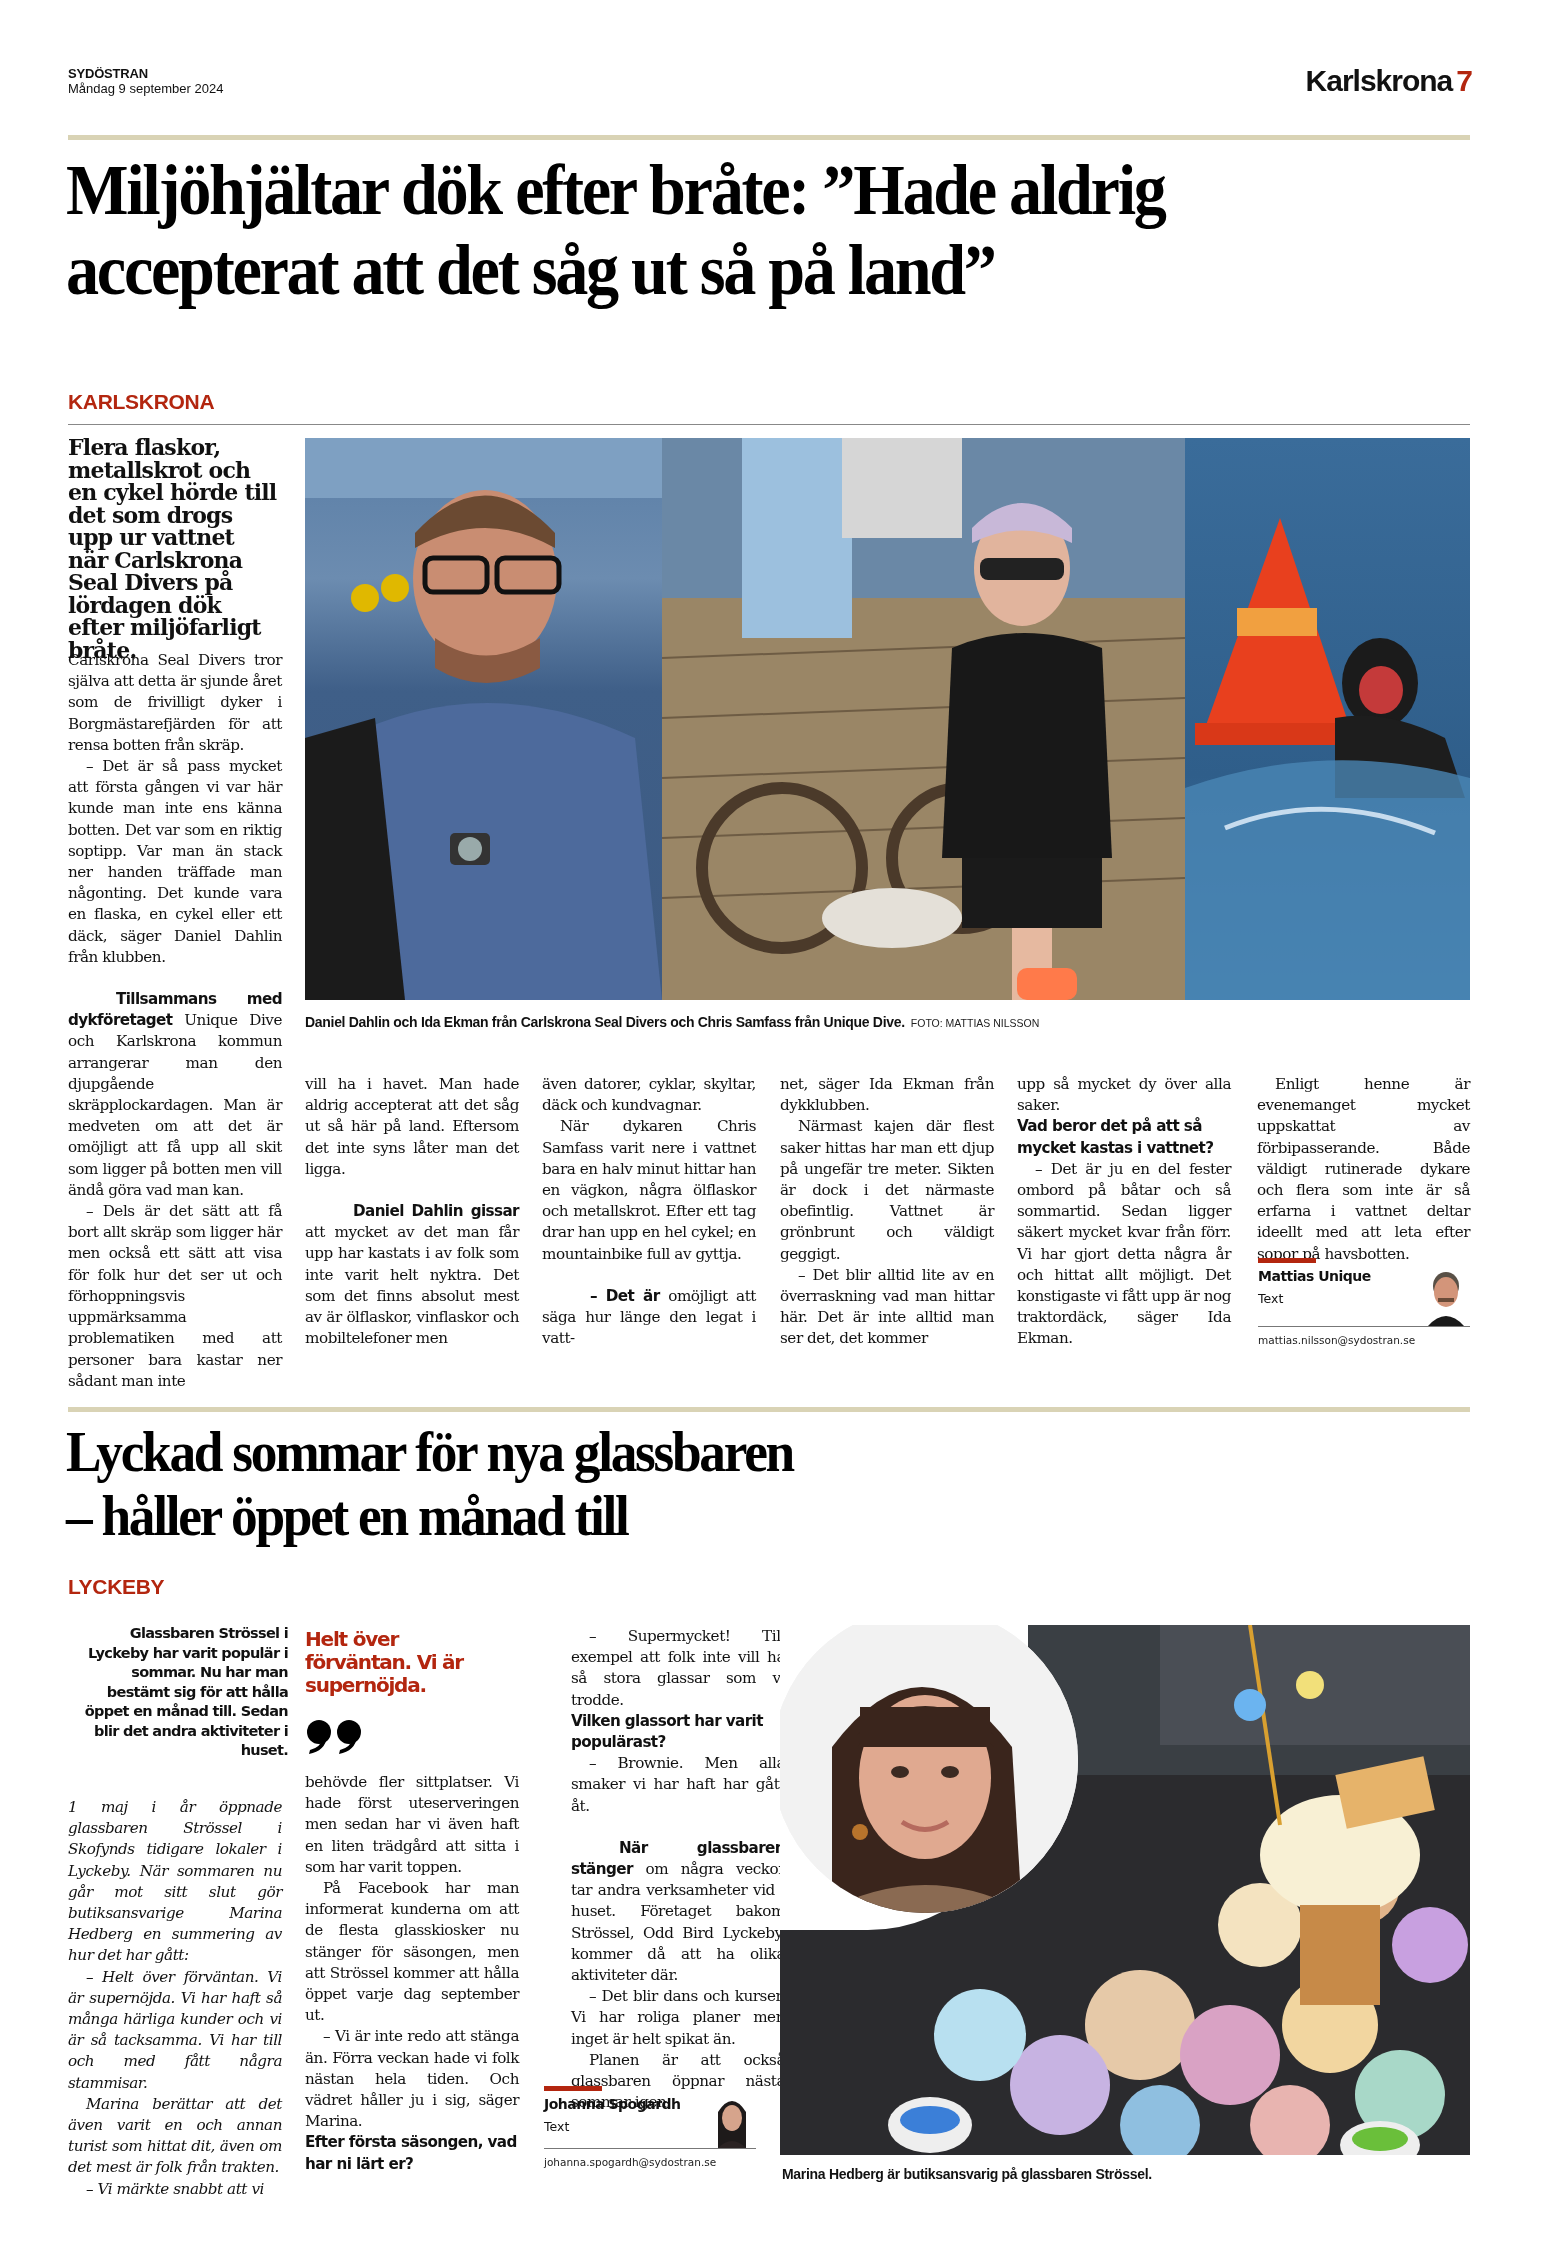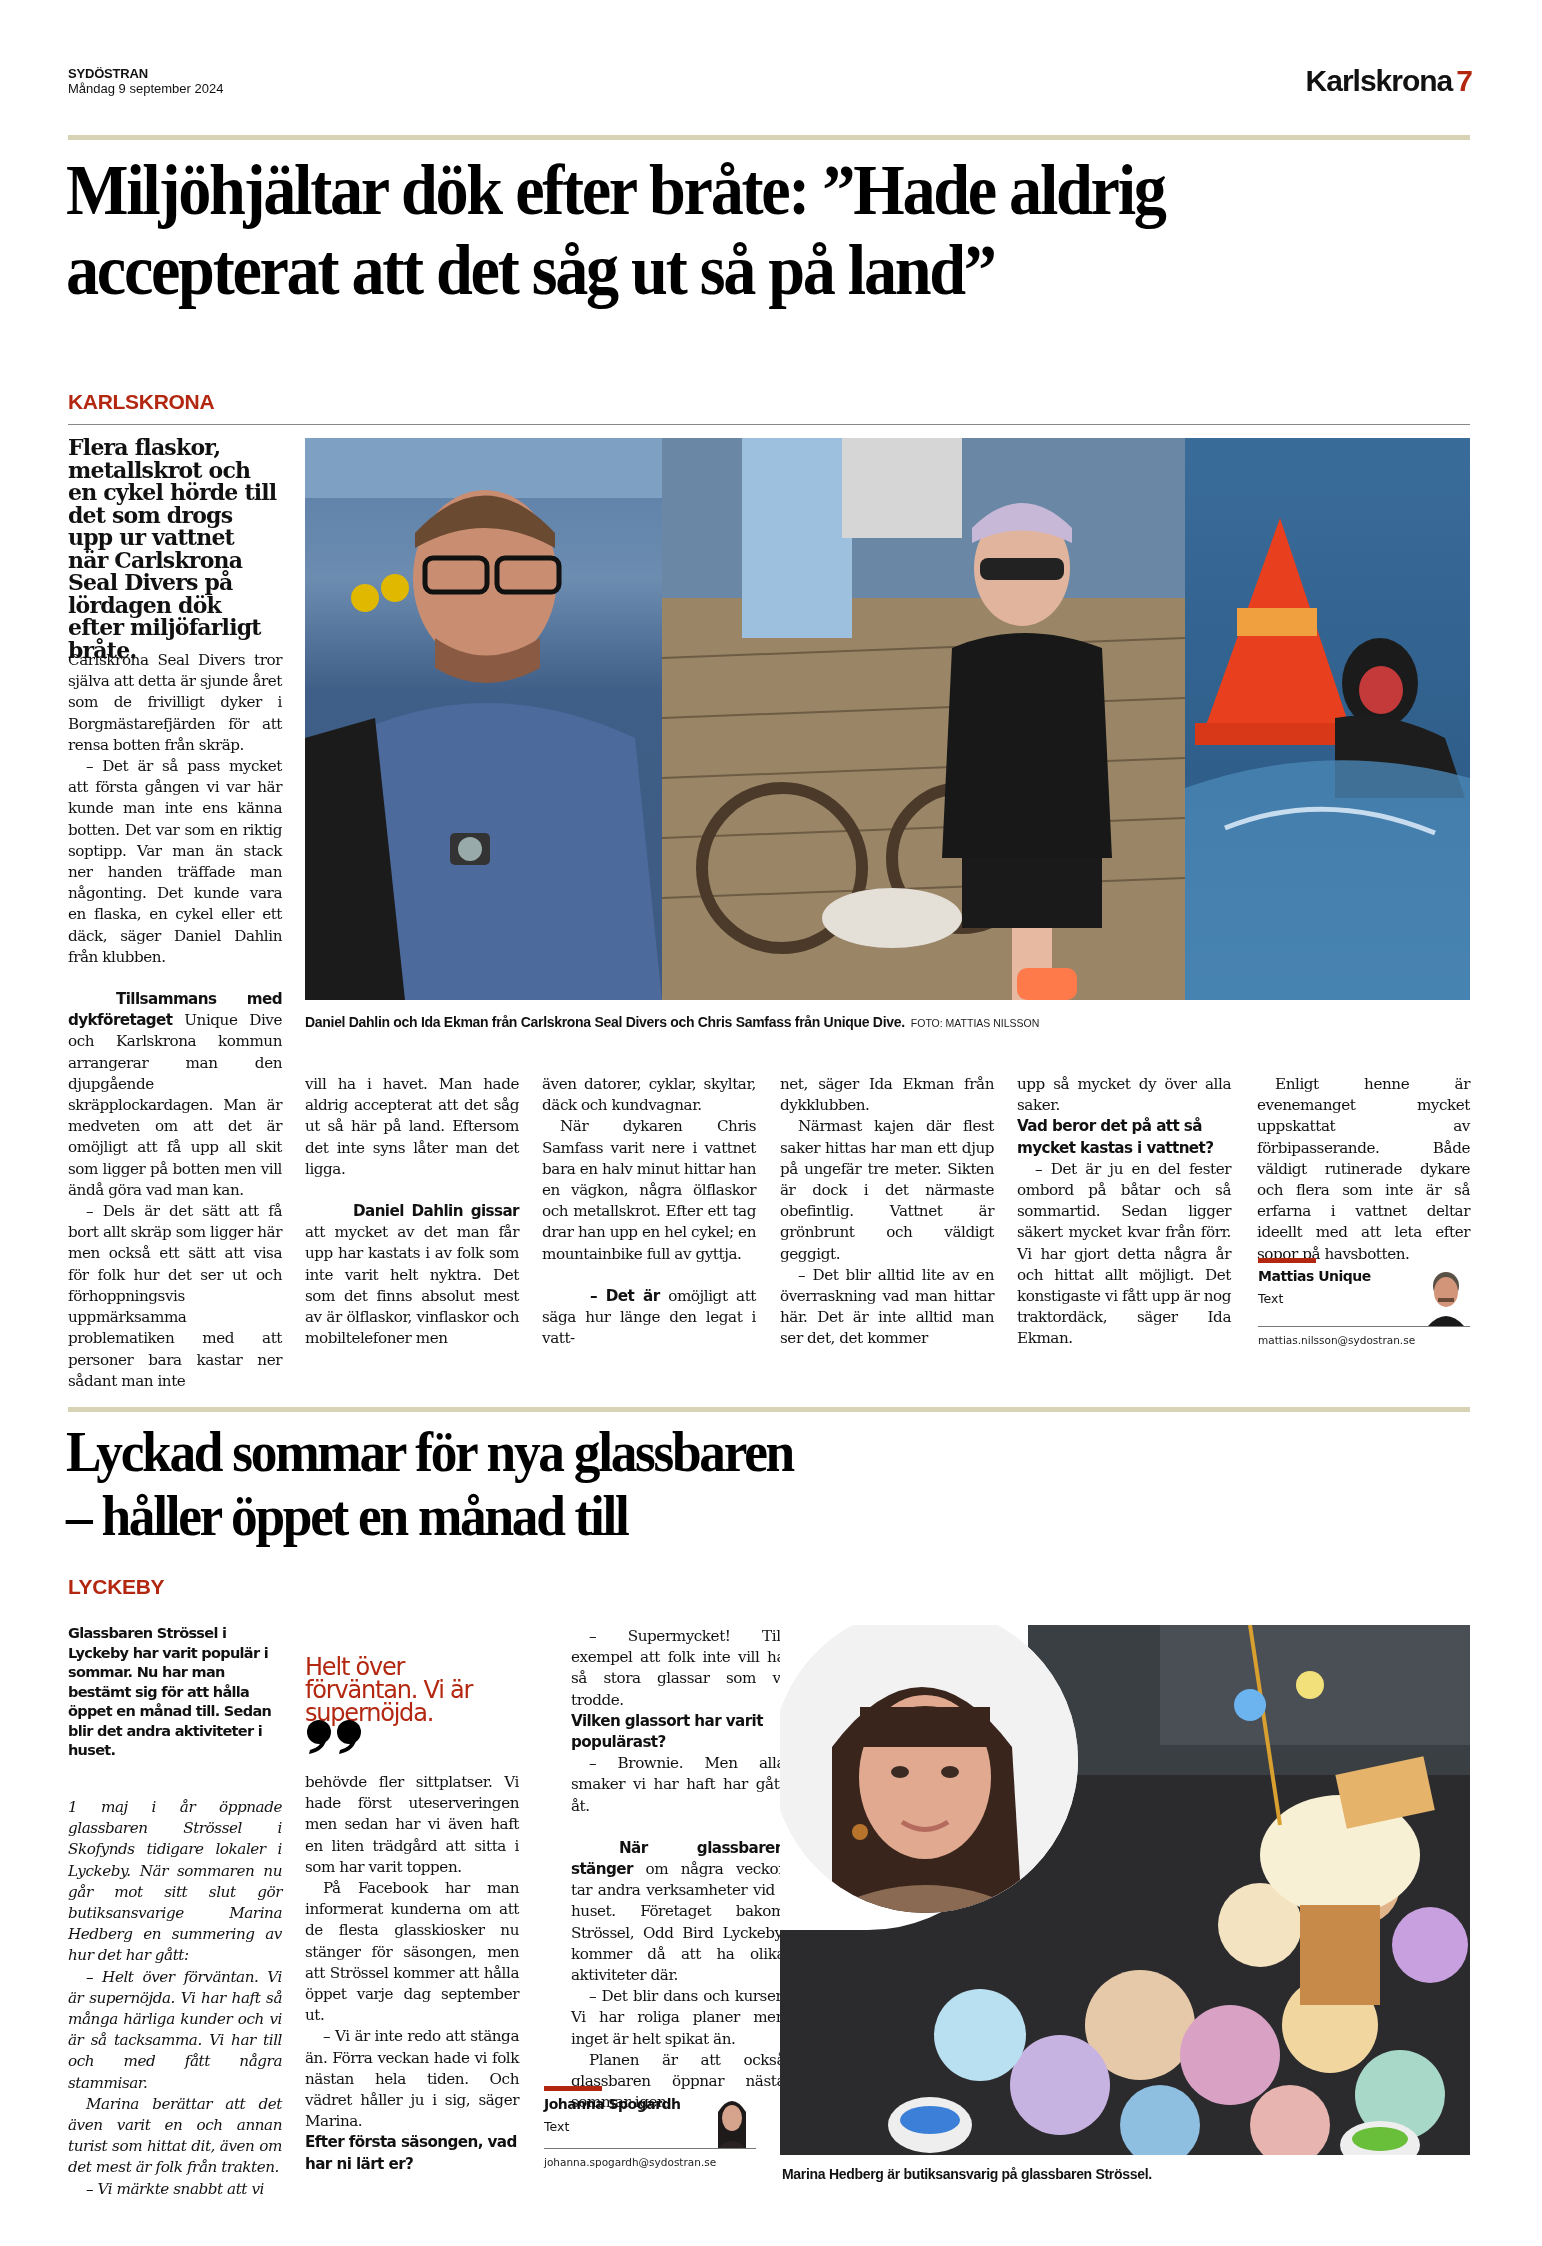--- a/index.html
+++ b/index.html
@@ -26,35 +26,35 @@
 
   
   .col { font-family: "DejaVu Serif", serif; font-size: 15.2px; line-height: 21.2px; text-align: justify; hyphens: manual; letter-spacing: -0.45px; }
   .col p { margin: 0; }
   .col p.ind { text-indent: 18px; }
   .col .gap { height: 21px; }
   .bold-lead { font-family: "DejaVu Sans", sans-serif; font-weight: bold; letter-spacing: -0.6px; margin-left: 48px; }
   .q { font-family: "DejaVu Sans", sans-serif; font-weight: bold; letter-spacing: -0.6px; text-align: left; }
 
   .ingress { font-family: "DejaVu Serif", serif; font-weight: bold; font-size: 22px; line-height: 22.5px; letter-spacing: -0.8px; }
-  .ingress-sans { font-family: "DejaVu Sans", sans-serif; font-weight: bold; font-size: 14.5px; line-height: 19.5px; letter-spacing: -0.7px; }
+  .ingress-sans { font-family: "DejaVu Sans", sans-serif; font-weight: bold; font-size: 14.5px; line-height: 19.5px; letter-spacing: -0.7px; text-align: right; }
 
   
   .photo { overflow: hidden; }
   .caption { font-family: "Liberation Sans", sans-serif; font-weight: bold; font-size: 14px; letter-spacing: -0.3px; }
   .caption .credit { font-weight: normal; font-size: 10.5px; margin-left: 6px; letter-spacing: 0; color: #222; }
 
   
   .byline-bar { width: 58px; height: 5px; background: #b3260f; }
   .byline-name { font-family: "DejaVu Sans", sans-serif; font-weight: bold; font-size: 14px; letter-spacing: -0.5px; }
   .byline-role { font-family: "DejaVu Sans", sans-serif; font-size: 12.5px; }
   .byline-email { font-family: "DejaVu Sans", sans-serif; font-size: 10.5px; color: #222; }
   .byline-rule { height: 1px; background: #777; }
 
-  .pullquote { font-family: "DejaVu Sans", sans-serif; font-weight: normal; color: #b3260f; font-size: 24px; line-height: 23px; letter-spacing: -1.2px; margin-top: 28px; }
+  .pullquote { font-family: "DejaVu Sans", sans-serif; font-weight: bold; color: #b3260f; font-size: 20px; line-height: 23px; letter-spacing: -1.2px; }
   .quote-mark { font-family: "Liberation Serif", serif; font-weight: bold; font-size: 64px; line-height: 40px; color: #000; letter-spacing: -6px; }
 </style>
 </head>
 <body>
 
 <div class="abs masthead">
   <div class="pub">SYDÖSTRAN</div>
   <div class="date">Måndag 9 september 2024</div>
 </div>
 <div class="abs section-title">

